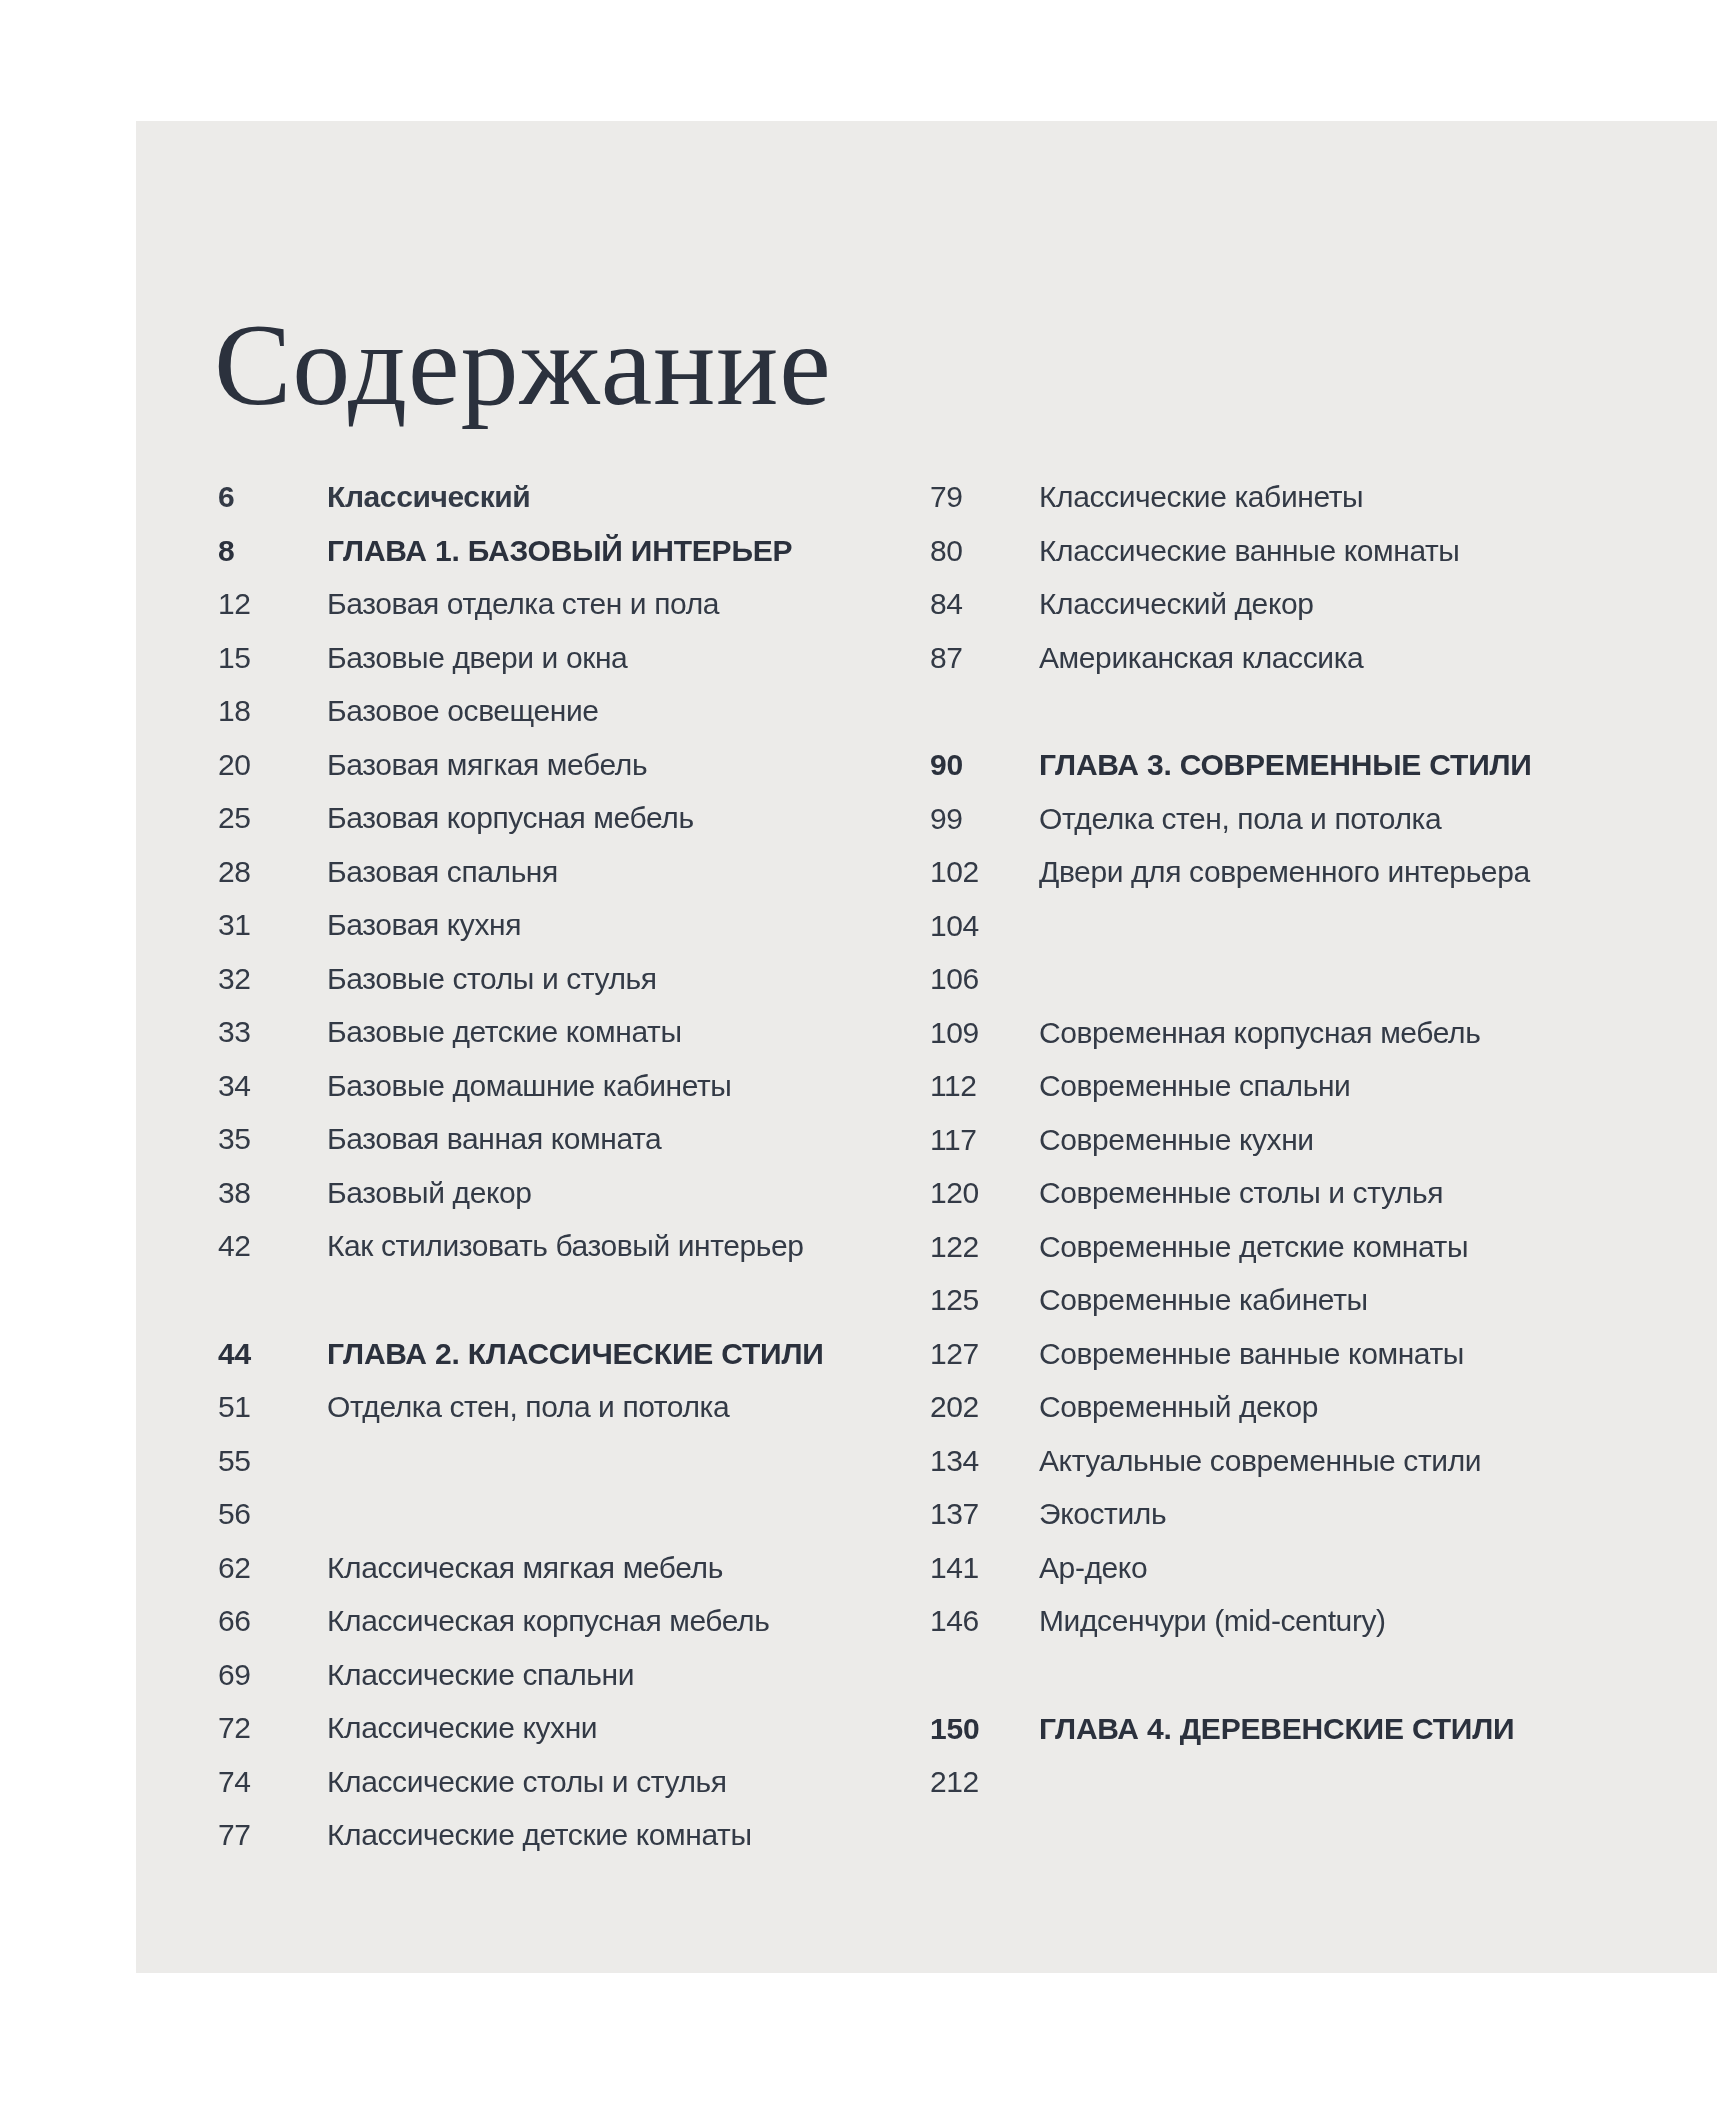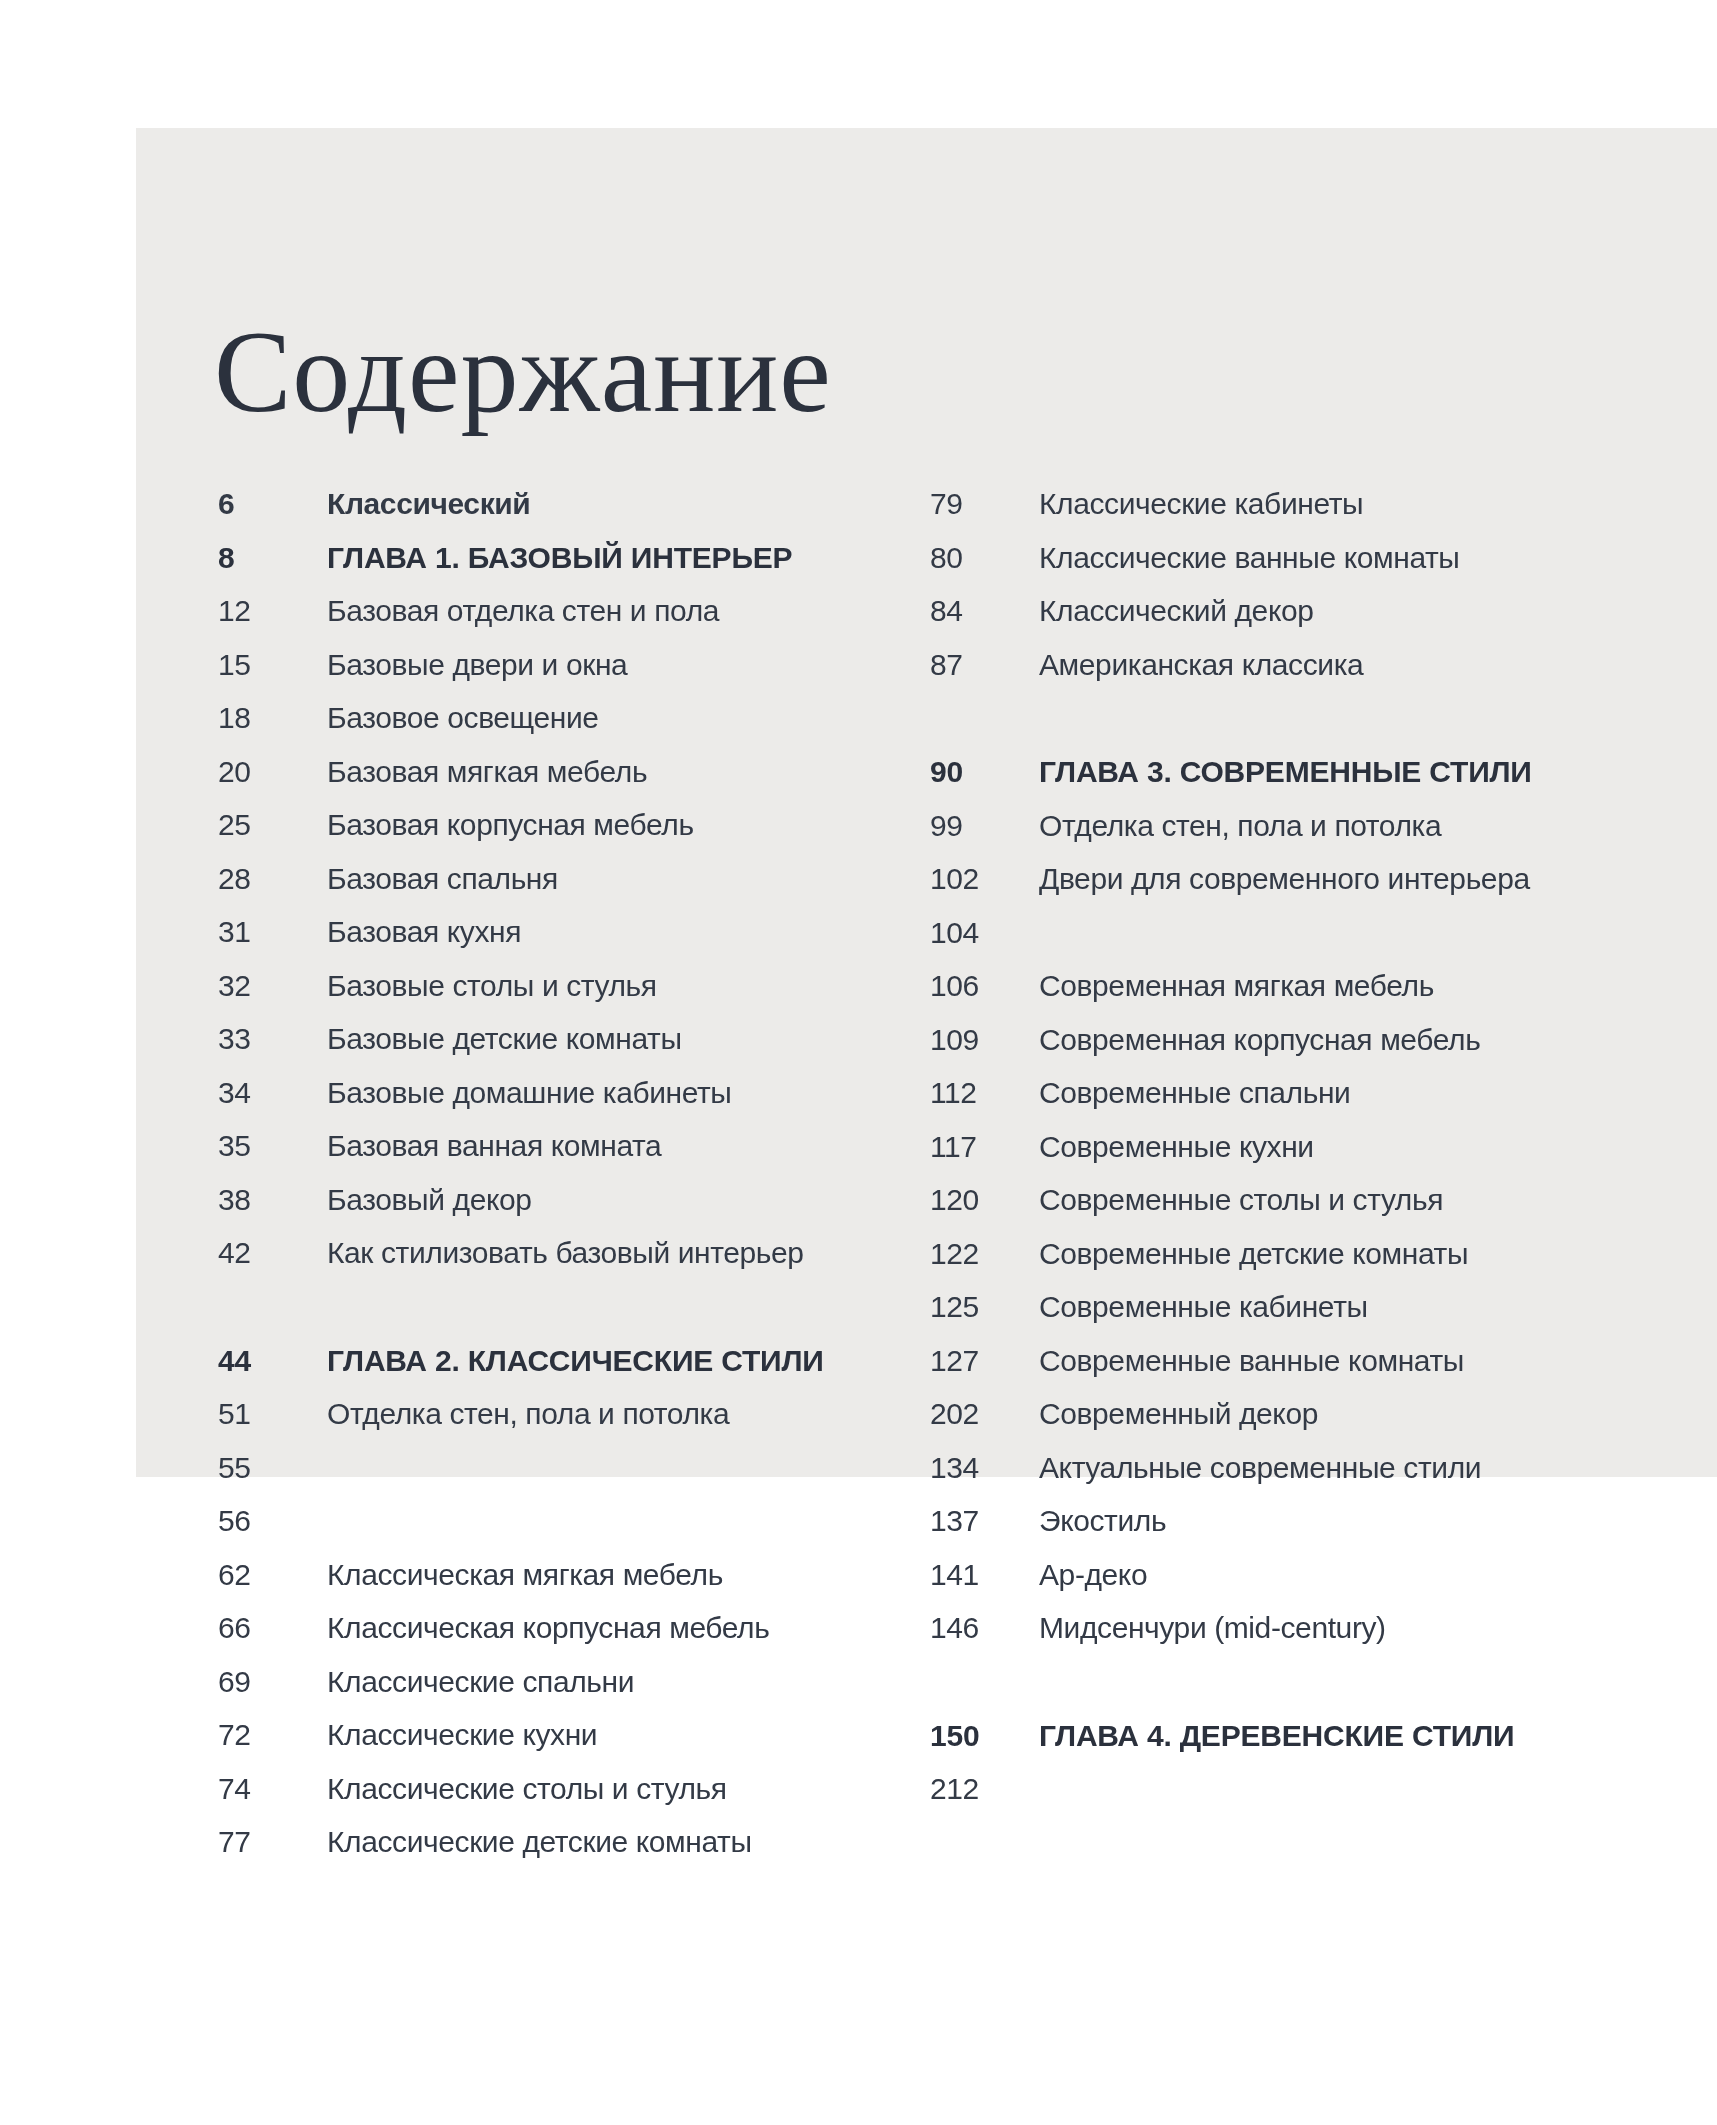--- a/index.html
+++ b/index.html
@@ -9,23 +9,23 @@
   }
   body {
     position: relative;
     width: 1717px;
     height: 2125px;
     font-family: "Liberation Sans", "DejaVu Sans", sans-serif;
   }
   .panel {
     position: absolute;
     left: 136px;
-    top: 128px;
+    top: 121px;
     width: 1581px;
-    height: 1349px;
+    height: 1852px;
     background: #ECEBE9;
   }
   .page-title {
     position: absolute;
     left: 78px;
     top: 108px;
     font-family: "Liberation Serif", "DejaVu Serif", serif;
     font-weight: 400;
     font-size: 116px;
     line-height: 1;
@@ -99,21 +99,21 @@
     </div>
   <div class="toc-col right">
       <div class="row item"><span class="num">79</span><span class="label">Классические кабинеты</span></div>
       <div class="row item"><span class="num">80</span><span class="label">Классические ванные комнаты</span></div>
       <div class="row item"><span class="num">84</span><span class="label">Классический декор</span></div>
       <div class="row item"><span class="num">87</span><span class="label">Американская классика</span></div>
       <div class="row chapter gap"><span class="num">90</span><span class="label">ГЛАВА 3. СОВРЕМЕННЫЕ СТИЛИ</span></div>
       <div class="row item"><span class="num">99</span><span class="label">Отделка стен, пола и потолка</span></div>
       <div class="row item"><span class="num">102</span><span class="label">Двери для современного интерьера</span></div>
       <div class="row item"><span class="num">104</span></div>
-      <div class="row item"><span class="num">106</span><span class="label">Современная мягкая мебель</span></div>
+      <div class="row item"><span class="num">106</span></div>
       <div class="row item"><span class="num">109</span><span class="label">Современная корпусная мебель</span></div>
       <div class="row item"><span class="num">112</span><span class="label">Современные спальни</span></div>
       <div class="row item"><span class="num">117</span><span class="label">Современные кухни</span></div>
       <div class="row item"><span class="num">120</span><span class="label">Современные столы и стулья</span></div>
       <div class="row item"><span class="num">122</span><span class="label">Современные детские комнаты</span></div>
       <div class="row item"><span class="num">125</span><span class="label">Современные кабинеты</span></div>
       <div class="row item"><span class="num">127</span><span class="label">Современные ванные комнаты</span></div>
       <div class="row item"><span class="num">202</span><span class="label">Современный декор</span></div>
       <div class="row item"><span class="num">134</span><span class="label">Актуальные современные стили</span></div>
       <div class="row item"><span class="num">137</span><span class="label">Экостиль</span></div>

